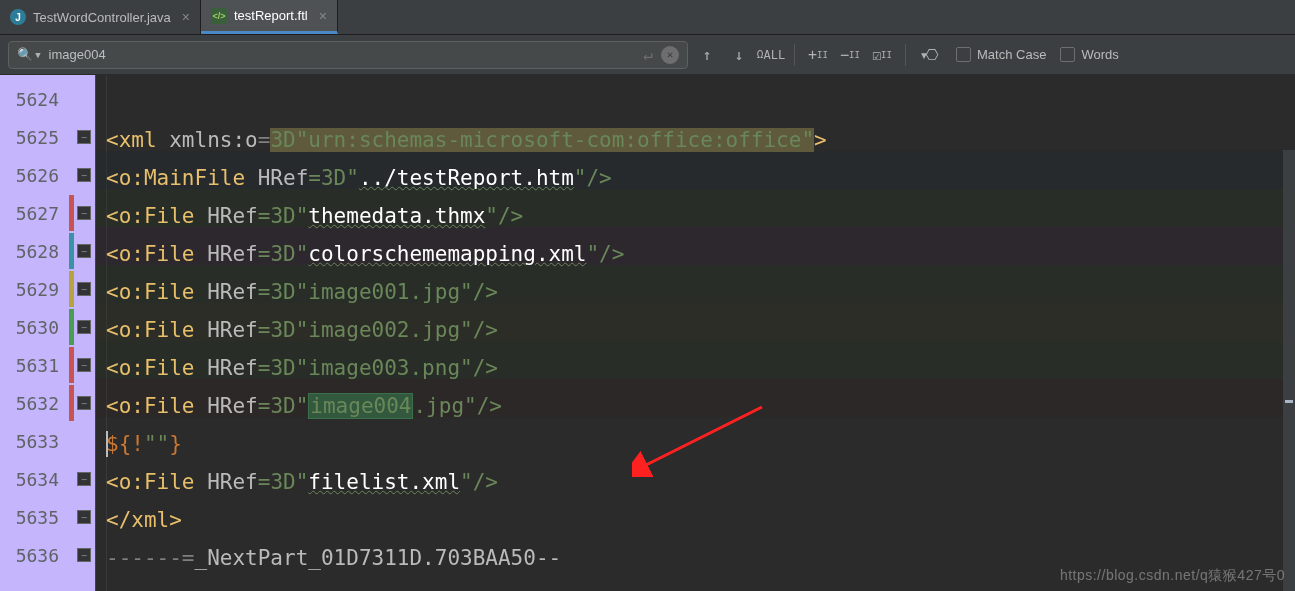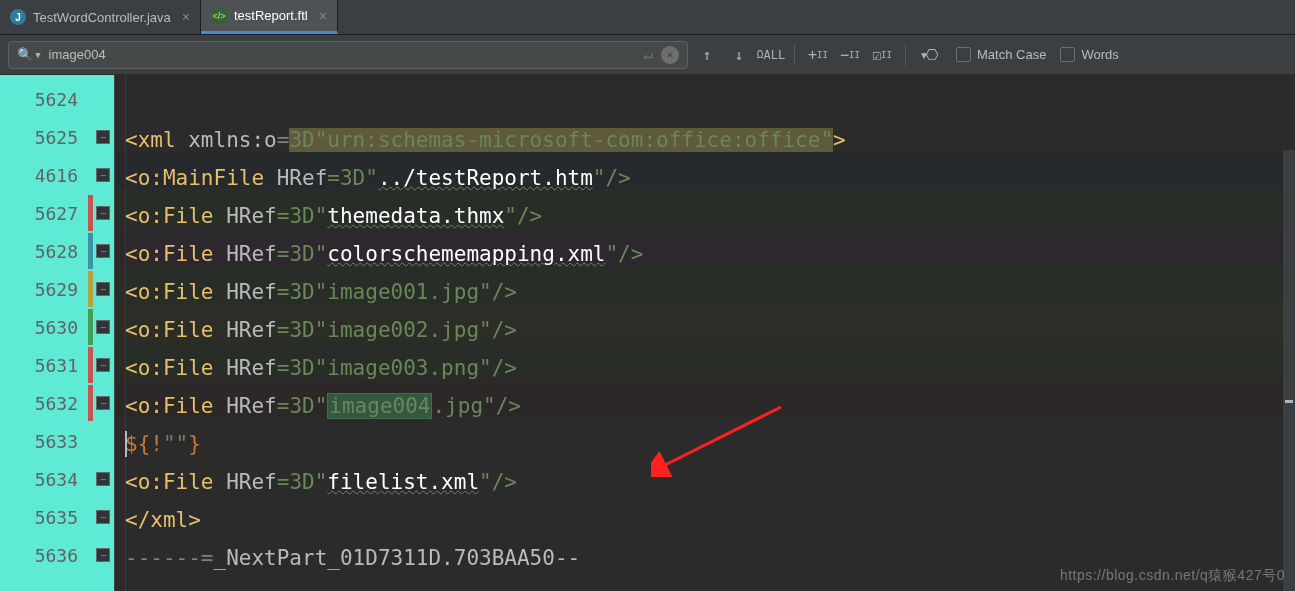--- a/index.html
+++ b/index.html
@@ -18,21 +18,21 @@
 .searchbox .dd { color:#afb1b3; font-size:9px; margin-right:8px; }
 .searchbox input { background:transparent; border:none; outline:none; color:#bcbec0; font-family:sans-serif; font-size:13px; flex:1; }
 .searchbox .enter { color:#6e6e6e; font-size:16px; margin-right:8px; }
 .searchbox .clear { width:18px; height:18px; border-radius:50%; background:#6e6e6e; color:#3c3f41; display:flex; align-items:center; justify-content:center; font-size:11px; font-weight:bold; }
 .tbtn { width:26px; height:26px; display:flex; align-items:center; justify-content:center; color:#afb1b3; cursor:pointer; font-size:15px; }
 .sep { width:1px; height:22px; background:#555; margin:0 4px; }
 .chk { display:flex; align-items:flex-start; gap:6px; font-family:sans-serif; font-size:13px; color:#bbb; margin-left:8px; }
 .chk .box { width:15px; height:15px; border:1px solid #6e6e6e; border-radius:2px; }
 
 .editor { position:relative; height:516px; display:flex; background:#2b2b2b; }
-.gutter { width:115px; background:#5eead4; border-right:1px solid #444; padding-top:5px; }
+.gutter { width:96px; background:#c4b5fd; border-right:1px solid #444; padding-top:5px; }
 .gline { height:38px; display:flex; align-items:center; padding-right:8px; position:relative; }
 .lno { flex:1; text-align:right; color:#606366; font-size:18px; padding-right:28px; }
 .fold { position:absolute; right:4px; width:14px; height:14px; border:1px solid #666; color:#888; font-size:10px; display:flex; align-items:center; justify-content:center; background:#313335; }
 .diffbar { position:absolute; right:21px; width:5px; height:36px; top:1px; }
 .db-pink { background:#c75450; }
 .db-yellow { background:#b5a33f; }
 .db-green { background:#499c54; }
 .db-cyan { background:#3993a5; }
 
 .code { flex:1; padding-top:8px; position:relative; }
@@ -109,21 +109,21 @@
 <div class="editor">
   <div class="gutter">
     <div class="gline">
         <span class="lno">5624</span>
       </div>
     <div class="gline">
         <span class="lno">5625</span>
         <span class="fold">−</span>
       </div>
     <div class="gline">
-        <span class="lno">4616</span>
+        <span class="lno">5626</span>
         <span class="fold">−</span>
       </div>
     <div class="gline">
         <span class="lno">5627</span>
         <span class="diffbar db-pink"></span>
         <span class="fold">−</span>
       </div>
     <div class="gline">
         <span class="lno">5628</span>
         <span class="diffbar db-cyan"></span>

